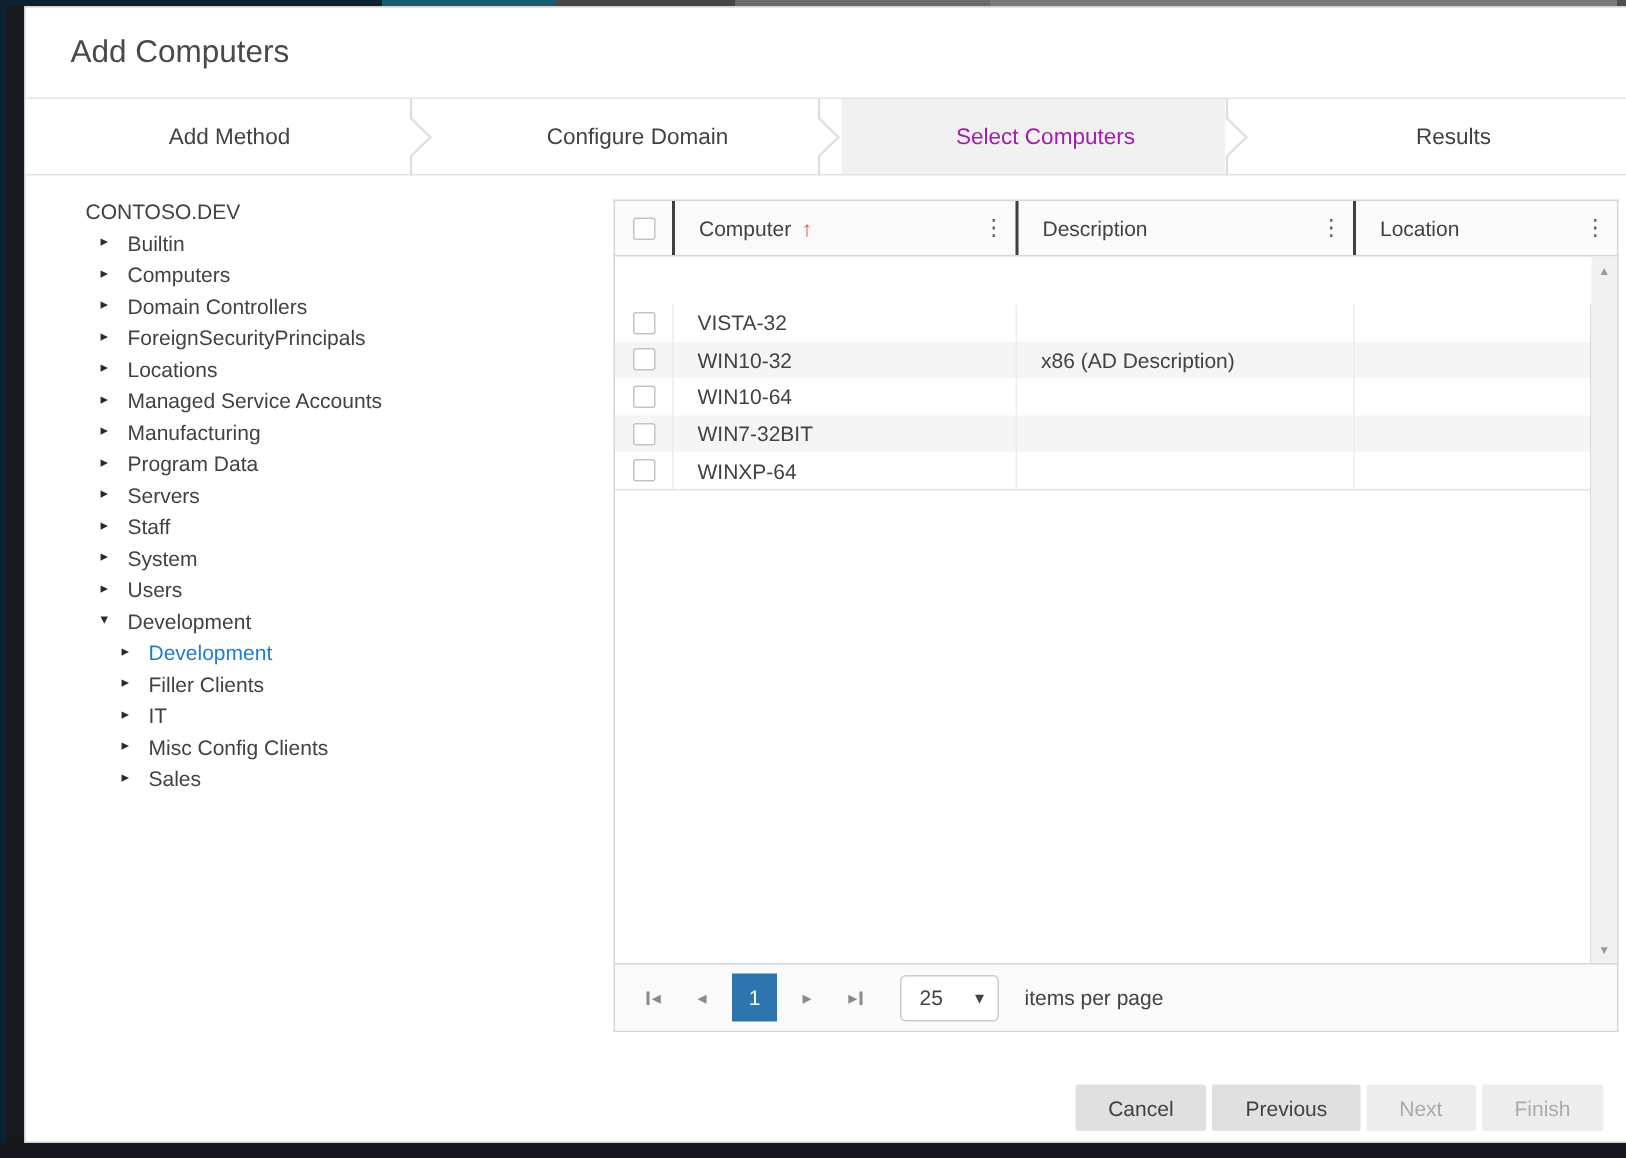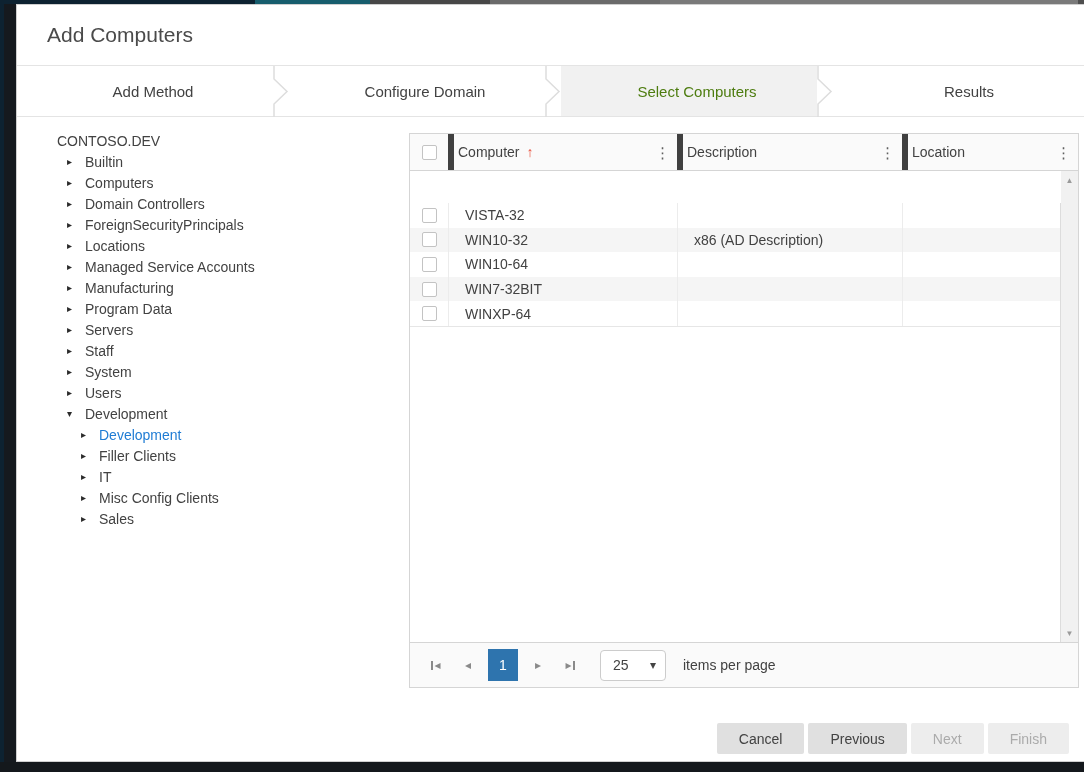--- a/index.html
+++ b/index.html
@@ -15,40 +15,40 @@
 
   .dialog { position:absolute; left:16px; top:4px; width:1074px; height:758px; background:#fff;
     border:1px solid #cfcfcf; display:flex; flex-direction:column; }
 
   .title-bar { height:61px; flex:none; border-bottom:1px solid #e4e4e4; display:flex; align-items:center;
     padding-left:30px; font-size:21px; color:#4a4a4a; }
 
   
   .steps { height:51px; flex:none; border-bottom:1px solid #e4e4e4; display:flex; align-items:stretch; background:#fff; }
   .step { flex:1; display:flex; align-items:center; justify-content:center; font-size:15px; color:#424242; cursor:pointer;padding-left:16px; }
-  .step.active { background:#f1f1f1; color:#4d7c0f; }
+  .step.active { background:#f1f1f1; color:#a21caf; }
   .step-sep { width:16px; flex:none; display:flex; background:#fff; }
 
   .content { flex:1; min-height:0; display:flex; }
 
   
   .tree-panel { width:392px; flex:none; padding:13px 0 0 36px; font-size:14px; color:#424242; }
   .tree-root { height:21px; display:flex; align-items:center; padding-left:4px; }
   .tree-item { height:21px; display:flex; align-items:center; cursor:pointer; }
   .tree-item.level1 { padding-left:14px; }
   .tree-item.level2 { padding-left:28px; }
   .tree-arrow { width:11px; margin-right:7px; font-size:10px; color:#2b2b2b; flex:none; line-height:1; }
   .tree-item.selected .tree-label { color:#1f7cd4; }
 
   
   .grid-wrap { margin-top:16px; width:670px; height:555px; border:1px solid #d5d5d5; background:#fff;
     display:flex; flex-direction:column; }
   .grid-header { height:37px; flex:none; background:#fafafa; border-bottom:1px solid #d5d5d5; display:flex; }
   .gh-cell { position:relative; display:flex; align-items:center; font-size:14px; color:#424242;
-    border-left:6px solid #404040; padding-left:4px; }
+    border-left:2px solid #404040; padding-left:16px; }
   .gh-check { width:38px; flex:none; border-left:none; padding-left:0; justify-content:center; }
   .gh-computer { width:229px; flex:none; }
   .gh-desc { width:225px; flex:none; }
   .gh-loc { flex:1; }
   .sort-arrow { color:#e8503c; margin-left:7px; font-size:14px; }
   .sort-arrow::before { content:"\2191"; }
   .menu-dots { position:absolute; right:7px; top:50%; transform:translateY(-50%); color:#5f5f5f;
     font-size:15px; cursor:pointer; line-height:1; }
   .menu-dots::before { content:"\22EE"; }
 

